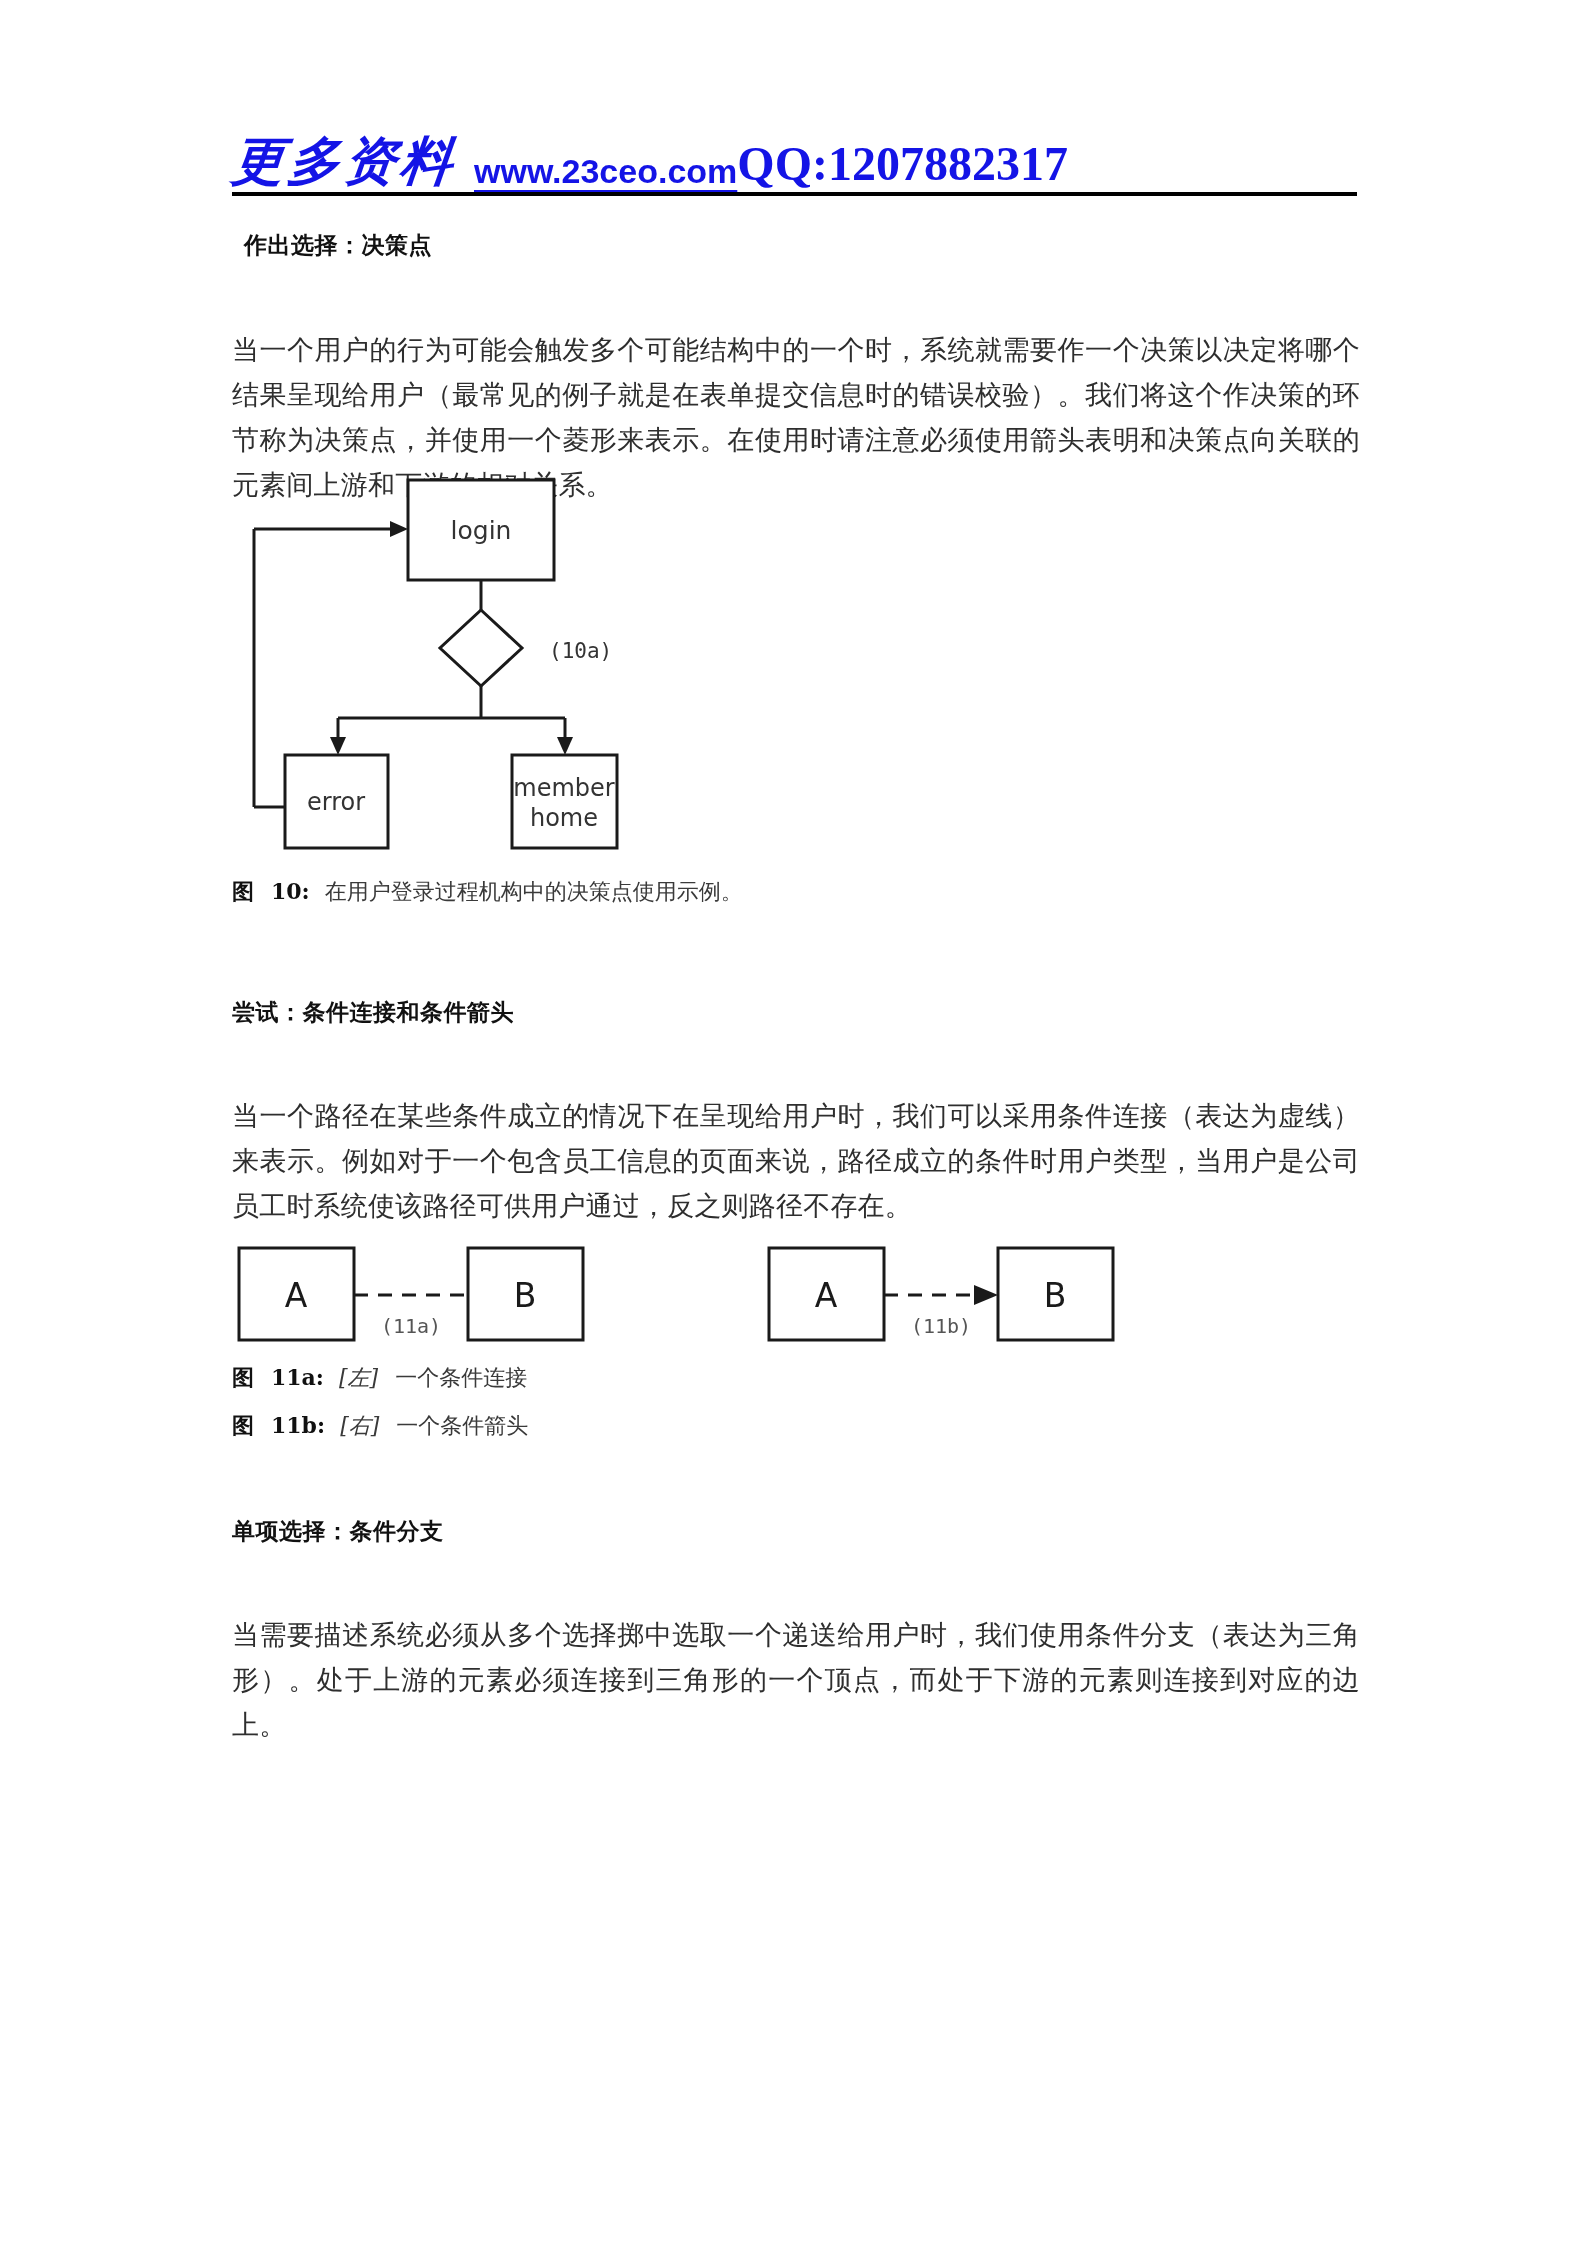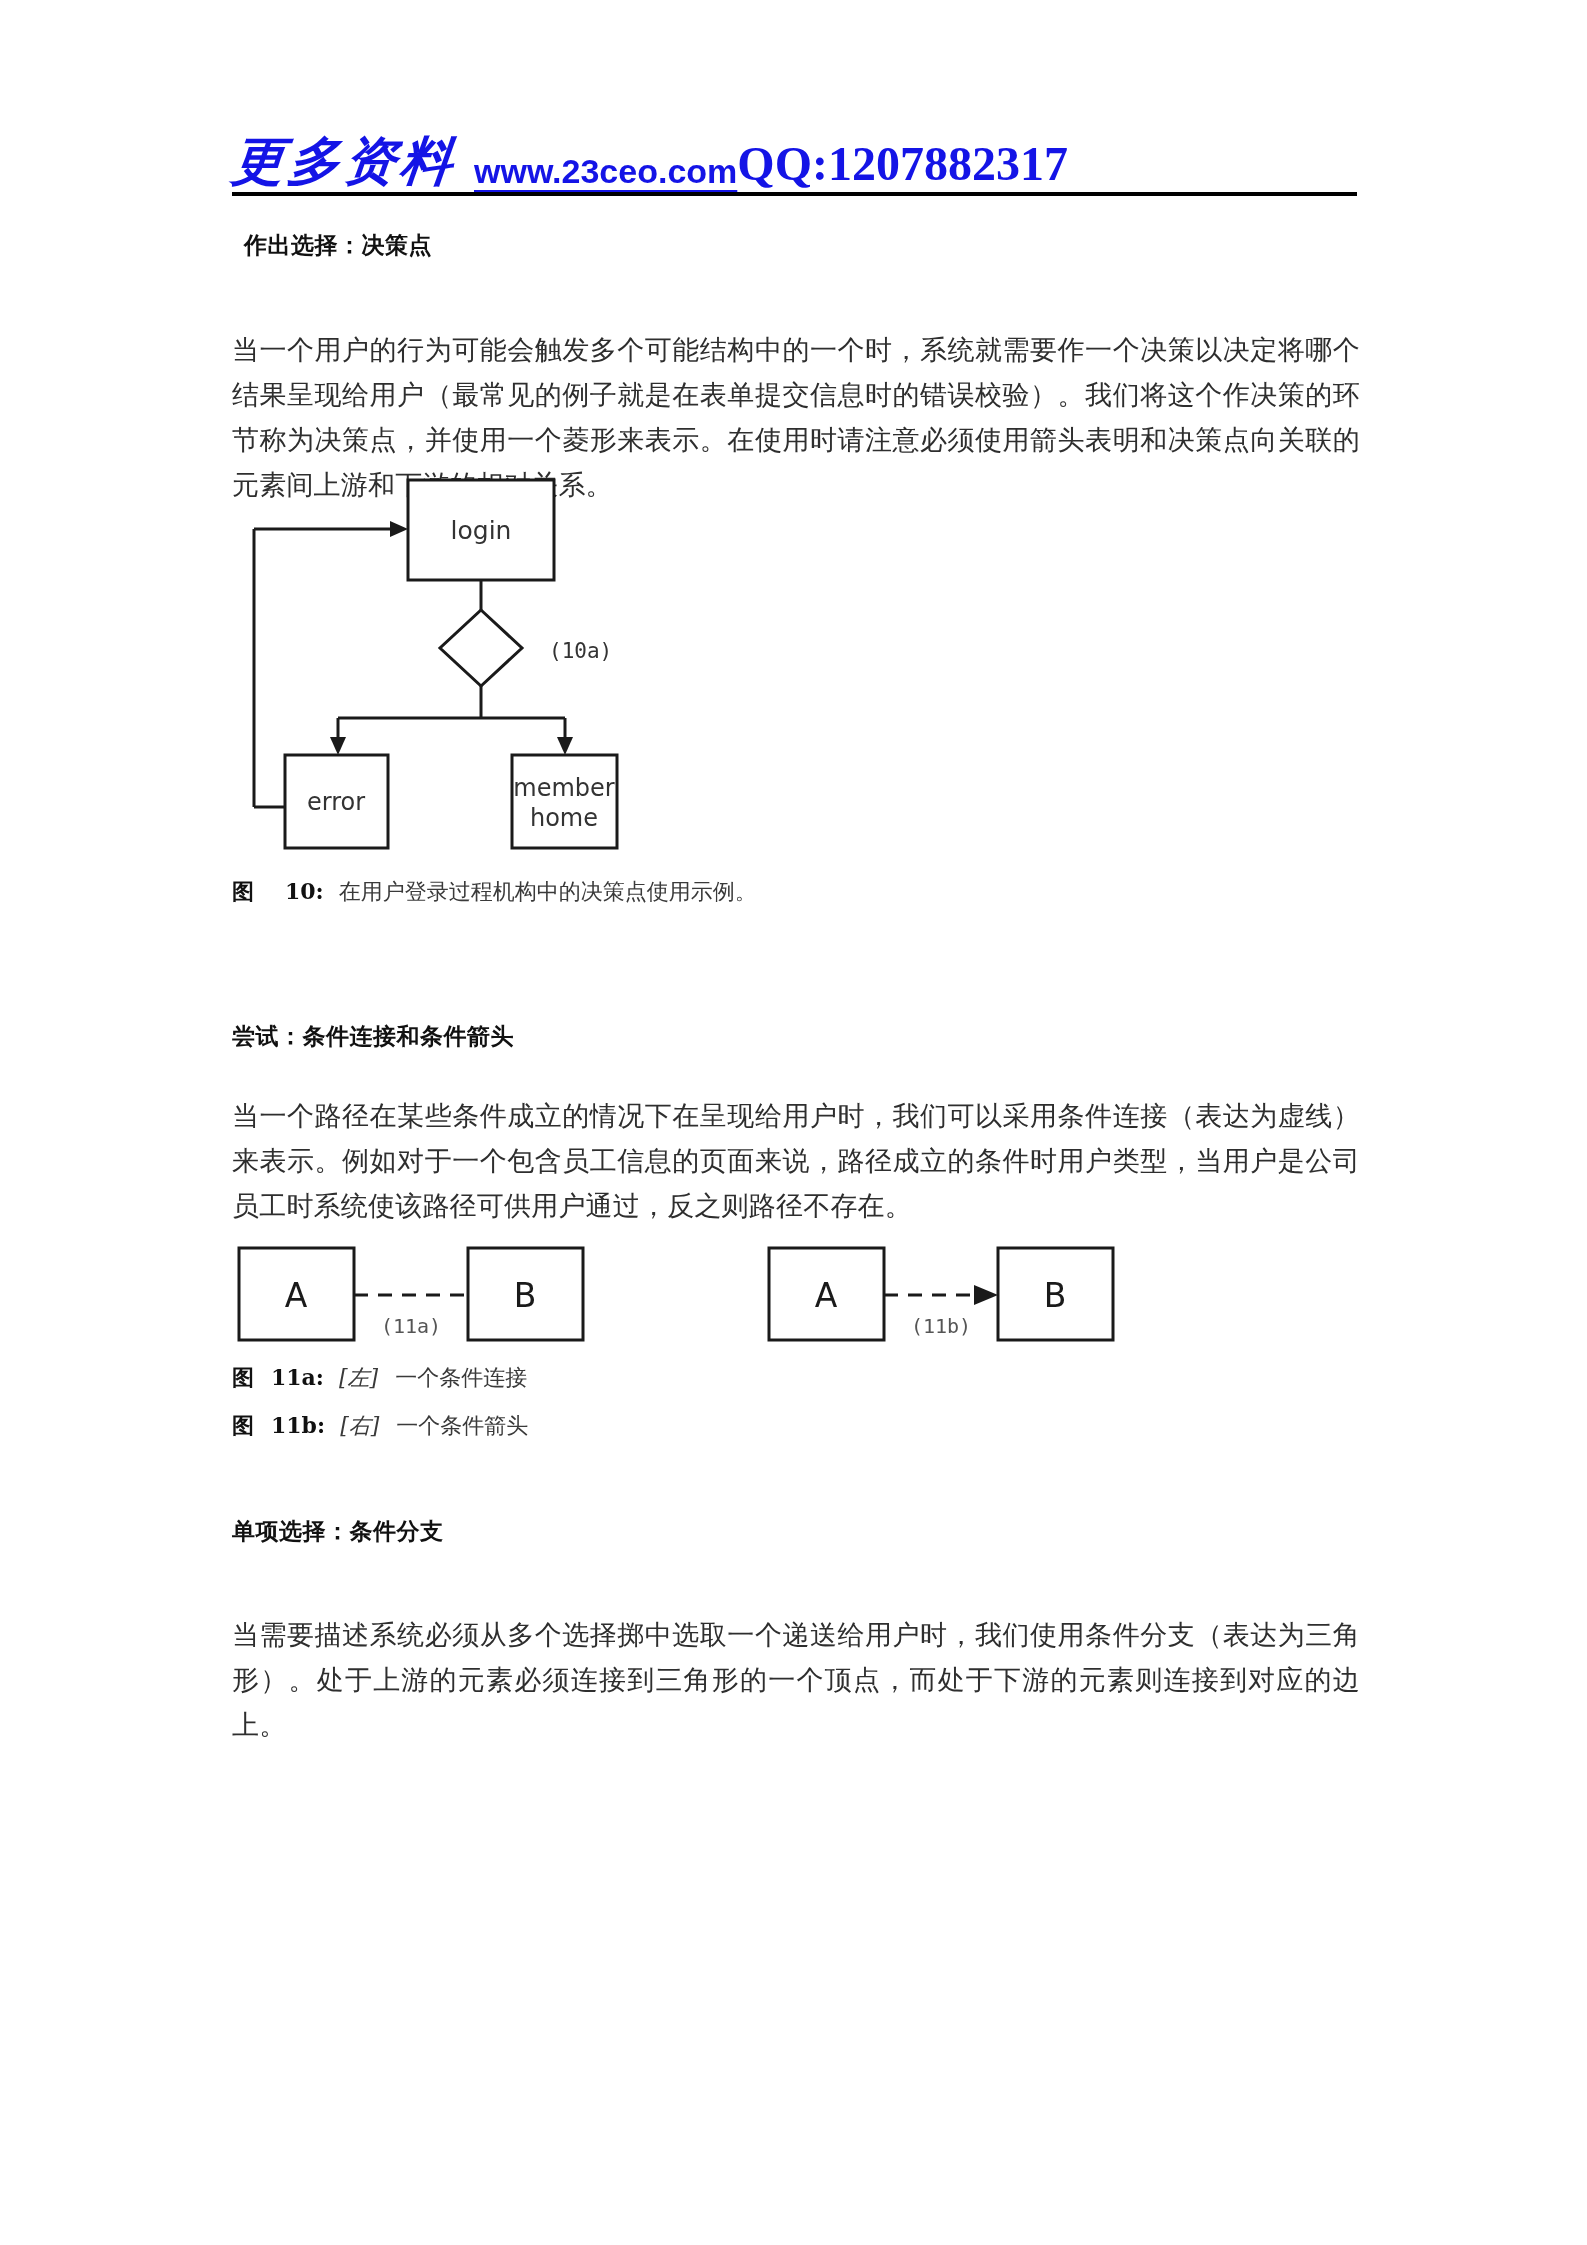--- a/index.html
+++ b/index.html
@@ -163,25 +163,25 @@
       <text x="259" y="69" text-anchor="middle" font-family="DejaVu Sans, Liberation Sans, sans-serif" font-size="25" fill="#333333">login</text>
       <text x="327" y="188" font-family="DejaVu Sans Mono, Liberation Mono, monospace" font-size="21" fill="#333333">(10a)</text>
       <text x="114" y="340" text-anchor="middle" font-family="DejaVu Sans, Liberation Sans, sans-serif" font-size="24" fill="#333333">error</text>
       <text x="342" y="326" text-anchor="middle" font-family="DejaVu Sans, Liberation Sans, sans-serif" font-size="24" fill="#333333">member</text>
       <text x="342" y="356" text-anchor="middle" font-family="DejaVu Sans, Liberation Sans, sans-serif" font-size="24" fill="#333333">home</text>
     </svg>
   </div>
 
   <div class="caption" style="top:877px;">
     <b>图</b>
-    <b style="margin-left:24px;">10:</b>
+    <b style="margin-left:10px;">10:</b>
     <span style="margin-left:8px;">在用户登录过程机构中的决策点使用示例。</span>
   </div>
 
-  <div class="heading" style="left:232px; top:1021px;">尝试：条件连接和条件箭头</div>
+  <div class="heading" style="left:232px; top:997px;">尝试：条件连接和条件箭头</div>
 
   <div class="para" style="top:1093px;">当一个路径在某些条件成立的情况下在呈现给用户时，我们可以采用条件连接（表达为虚线）来表示。例如对于一个包含员工信息的页面来说，路径成立的条件时用户类型，当用户是公司员工时系统使该路径可供用户通过，反之则路径不存在。</div>
 
   <div class="figure" style="left:236px; top:1243px;">
     <svg width="410" height="105" viewBox="0 0 410 105" xmlns="http://www.w3.org/2000/svg">
       <rect x="3" y="5" width="115" height="92" fill="#ffffff" stroke="#1a1a1a" stroke-width="3"></rect>
       <rect x="232" y="5" width="115" height="92" fill="#ffffff" stroke="#1a1a1a" stroke-width="3"></rect>
       <line x1="118" y1="52" x2="232" y2="52" stroke="#1a1a1a" stroke-width="3" stroke-dasharray="14 10"></line>
       <text x="60" y="64" text-anchor="middle" font-family="DejaVu Sans, Liberation Sans, sans-serif" font-size="33" fill="#1a1a1a">A</text>
       <text x="289" y="64" text-anchor="middle" font-family="DejaVu Sans, Liberation Sans, sans-serif" font-size="33" fill="#1a1a1a">B</text>

